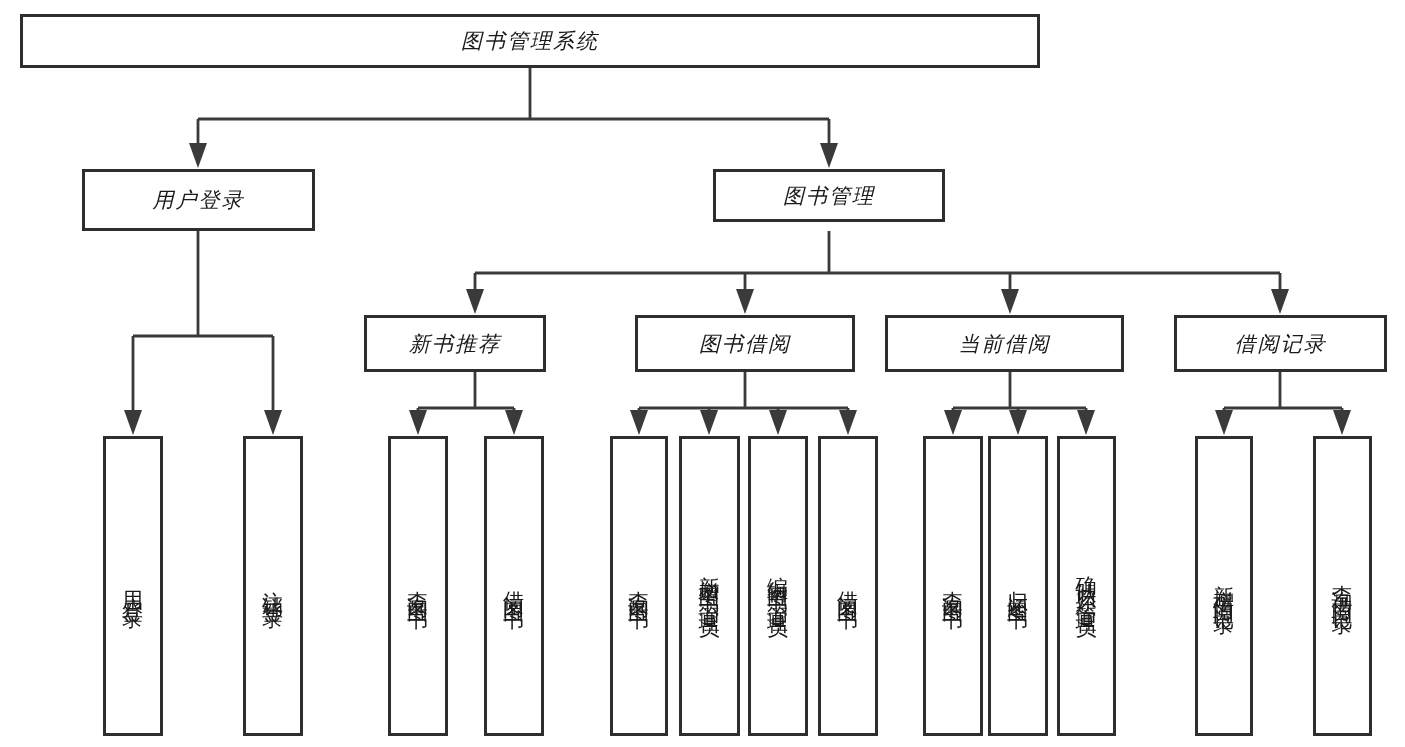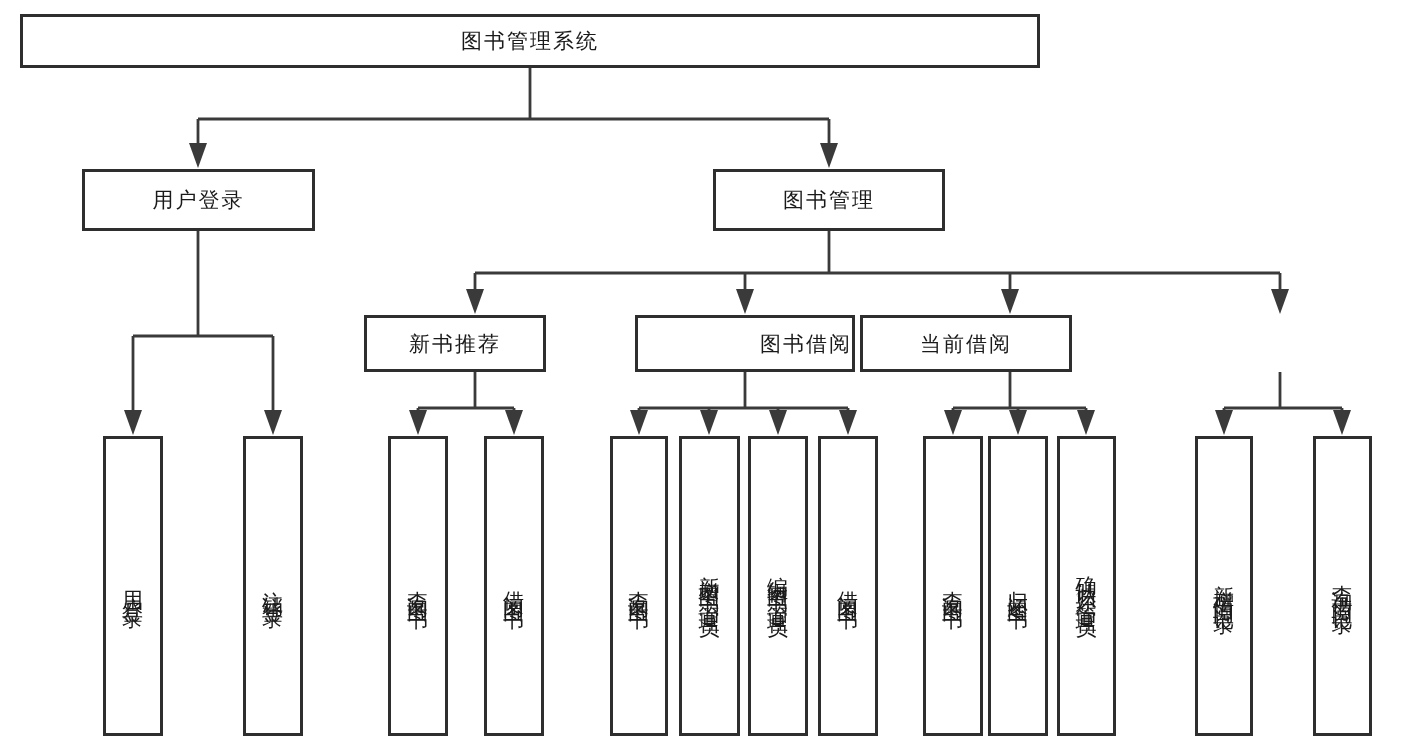--- a/index.html
+++ b/index.html
@@ -9,21 +9,21 @@
     font-family:"Liberation Sans","DejaVu Sans",sans-serif;
     color:var(--text,#1a1a1a);
   }
   .connector-layer { position:absolute; left:0; top:0; width:1405px; height:747px; }
   .node {
     position:absolute; box-sizing:border-box;
     background:var(--boxfill,#ffffff);
     border:3px solid var(--boxborder,#2e2e2e);
     display:flex; align-items:center; justify-content:center;
   }
-  .hlabel { font-size:21px; letter-spacing:2px; white-space:nowrap; }
+  .hlabel { font-size:21px; letter-spacing:2px; white-space:nowrap;font-style:italic; }
   .vtext {
     writing-mode:vertical-rl; text-orientation:mixed;
     font-size:21px; letter-spacing:6px; line-height:1;
   }
   .watermark {
     position:absolute; right:4px; bottom:5px;
     font-size:20px; letter-spacing:1px;
     color:var(--wm,#9b9b9b); white-space:nowrap;
   }
 </style>
@@ -87,32 +87,35 @@
       <polygon points="1333,410 1351,410 1342,435" fill="#3a3a3a"></polygon>
     </svg>
 
   <div class="node" style="left:20px; top:14px; width:1020px; height:54px;">
     <span class="hlabel">图书管理系统</span>
   </div>
 
   <div class="node" style="left:82px; top:169px; width:233px; height:62px;">
     <span class="hlabel">用户登录</span>
   </div>
-  <div class="node" style="left:713px; top:169px; width:232px; height:62px;">
+  <div class="node" style="left:713px; top:169px; width:232px; height:53px;">
     <span class="hlabel">图书管理</span>
   </div>
 
   <div class="node" style="left:364px; top:315px; width:182px; height:57px;">
     <span class="hlabel">新书推荐</span>
   </div>
-  <div class="node" style="left:635px; top:315px; width:220px; height:57px;justify-content:flex-end;">
+  <div class="node" style="left:635px; top:315px; width:220px; height:57px;">
     <span class="hlabel">图书借阅</span>
   </div>
-  <div class="node" style="left:860px; top:315px; width:212px; height:57px;">
+  <div class="node" style="left:885px; top:315px; width:239px; height:57px;">
     <span class="hlabel">当前借阅</span>
+  </div>
+  <div class="node" style="left:1174px; top:315px; width:213px; height:57px;">
+    <span class="hlabel">借阅记录</span>
   </div>
 
   <div class="node" style="left:103px; top:436px; width:60px; height:300px;">
     <span class="vtext">用户登录</span>
   </div>
   <div class="node" style="left:243px; top:436px; width:60px; height:300px;">
     <span class="vtext">注销登录</span>
   </div>
 
   <div class="node" style="left:388px; top:436px; width:60px; height:300px;">

